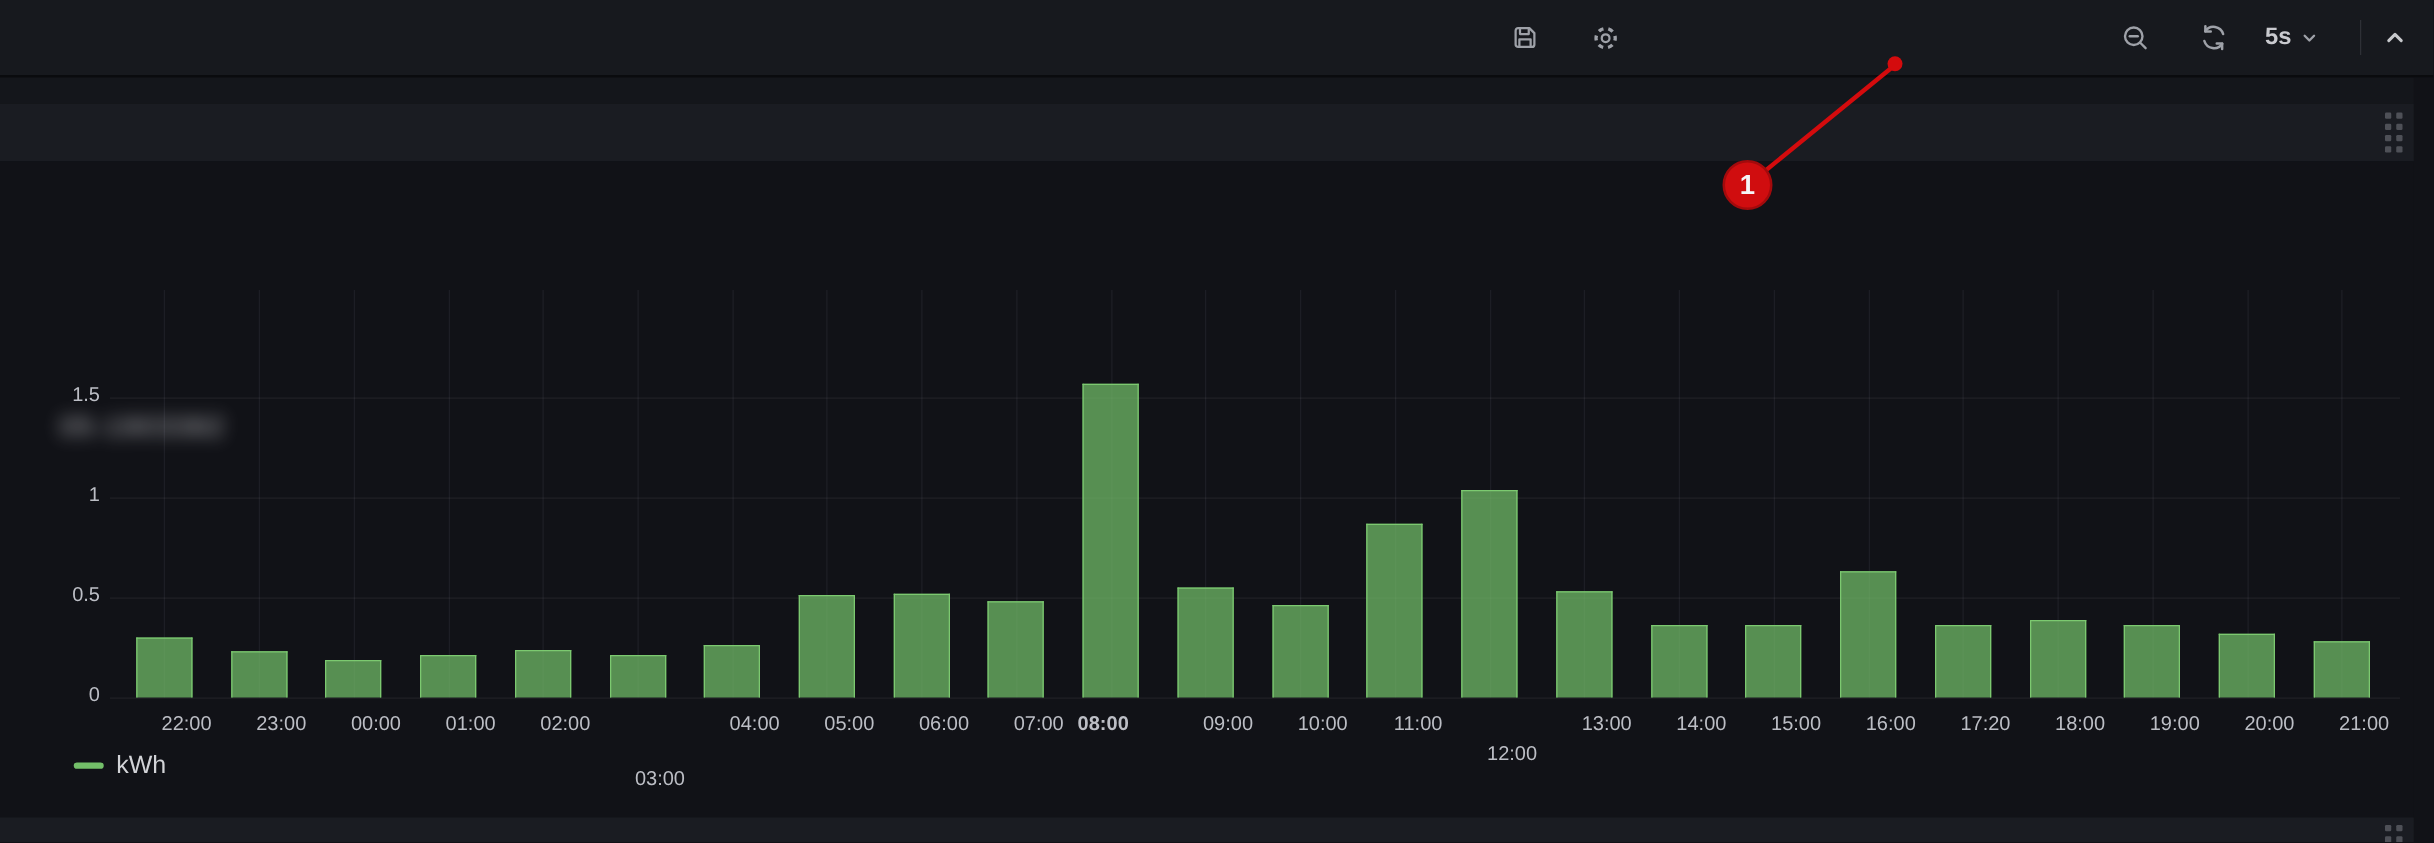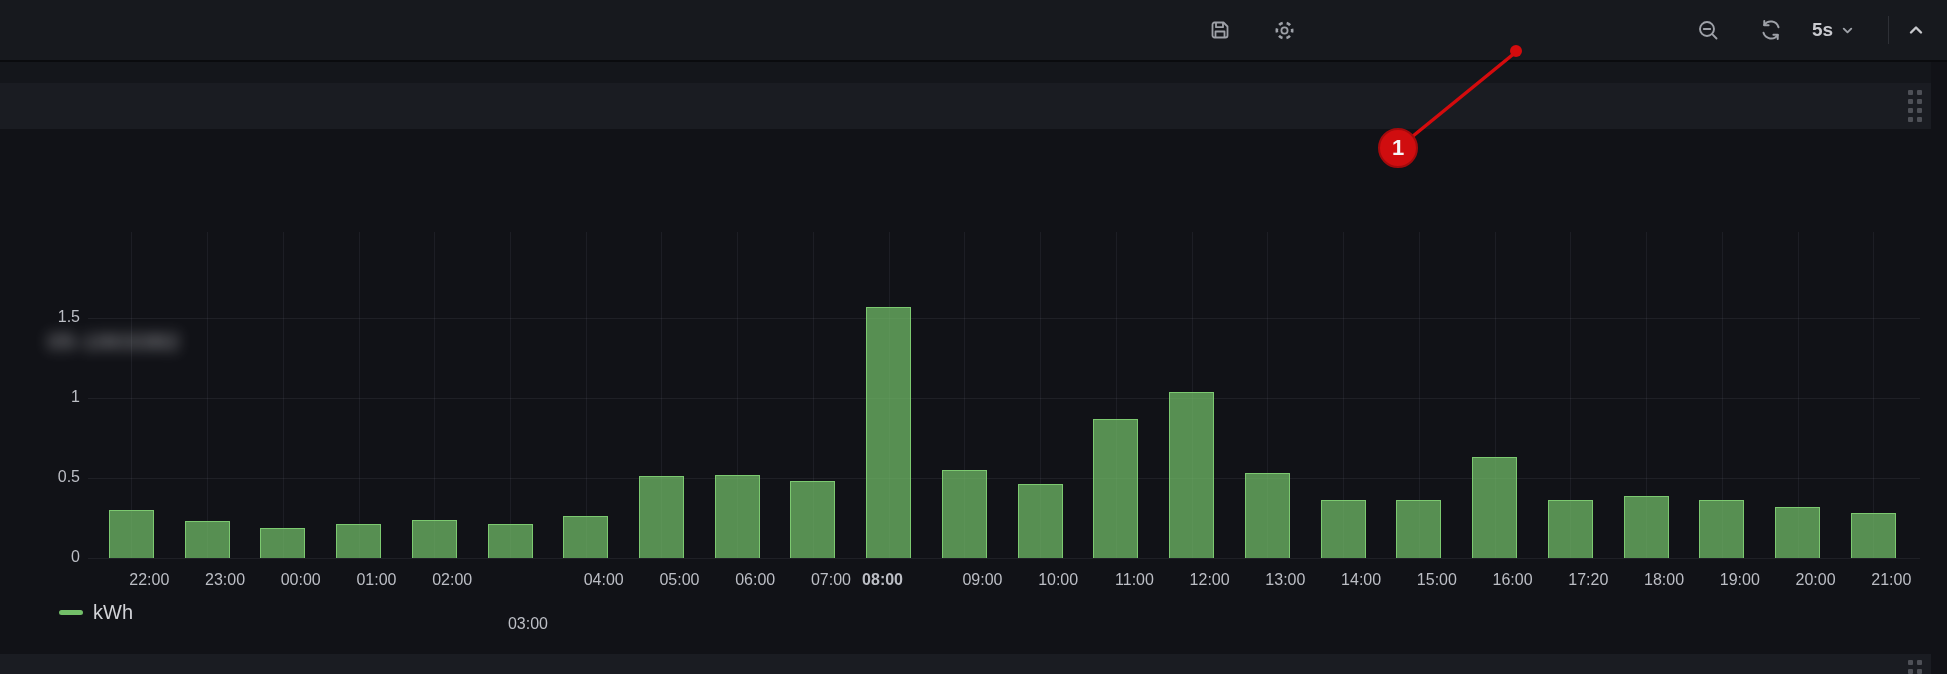--- a/index.html
+++ b/index.html
@@ -191,21 +191,21 @@
       <div class="gridline-v" style="left: 964.44px;"></div>
       <div class="x-tick" style="left: 926.44px;">09:00</div>
       <div class="bar" style="left: 941.94px; width: 45px; top: 470px; height: 88px; background: rgba(115, 191, 105, 0.72); border-color: rgb(124, 201, 112);"></div>
       <div class="gridline-v" style="left: 1040.18px;"></div>
       <div class="x-tick" style="left: 1002.18px;">10:00</div>
       <div class="bar" style="left: 1017.68px; width: 45px; top: 484.4px; height: 73.6px; background: rgba(115, 191, 105, 0.72); border-color: rgb(124, 201, 112);"></div>
       <div class="gridline-v" style="left: 1115.92px;"></div>
       <div class="x-tick" style="left: 1077.92px;">11:00</div>
       <div class="bar" style="left: 1093.42px; width: 45px; top: 418.8px; height: 139.2px; background: rgba(115, 191, 105, 0.72); border-color: rgb(124, 201, 112);"></div>
       <div class="gridline-v" style="left: 1191.66px;"></div>
-      <div class="x-tick" style="left: 1153.66px;">12:00</div>
+      <div class="x-tick" style="left: 1153.66px; margin-top: 24px;">12:00</div>
       <div class="bar" style="left: 1169.16px; width: 45px; top: 391.6px; height: 166.4px; background: rgba(115, 191, 105, 0.72); border-color: rgb(124, 201, 112);"></div>
       <div class="gridline-v" style="left: 1267.4px;"></div>
       <div class="x-tick" style="left: 1229.4px;">13:00</div>
       <div class="bar" style="left: 1244.9px; width: 45px; top: 473.2px; height: 84.8px; background: rgba(115, 191, 105, 0.72); border-color: rgb(124, 201, 112);"></div>
       <div class="gridline-v" style="left: 1343.14px;"></div>
       <div class="x-tick" style="left: 1305.14px;">14:00</div>
       <div class="bar" style="left: 1320.64px; width: 45px; top: 500.4px; height: 57.6px; background: rgba(115, 191, 105, 0.72); border-color: rgb(124, 201, 112);"></div>
       <div class="gridline-v" style="left: 1418.88px;"></div>
       <div class="x-tick" style="left: 1380.88px;">15:00</div>
       <div class="bar" style="left: 1396.38px; width: 45px; top: 500.4px; height: 57.6px; background: rgba(115, 191, 105, 0.72); border-color: rgb(124, 201, 112);"></div>

